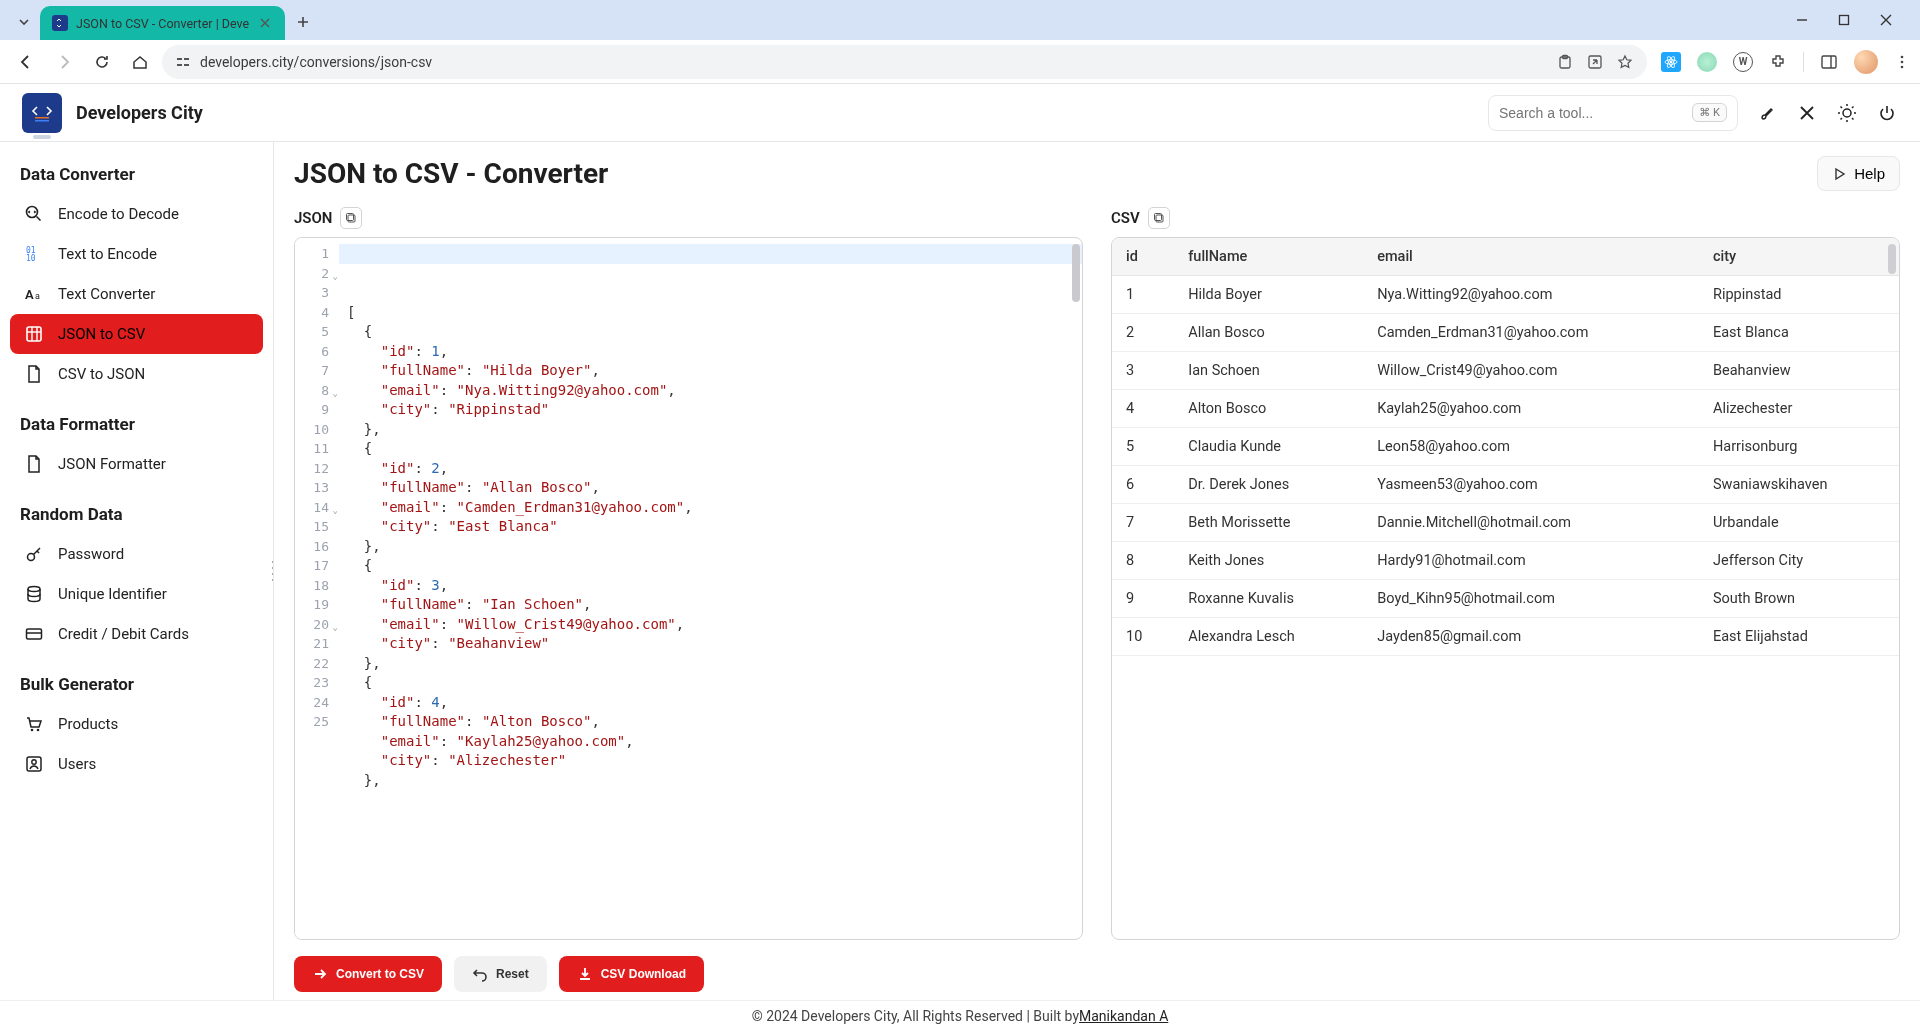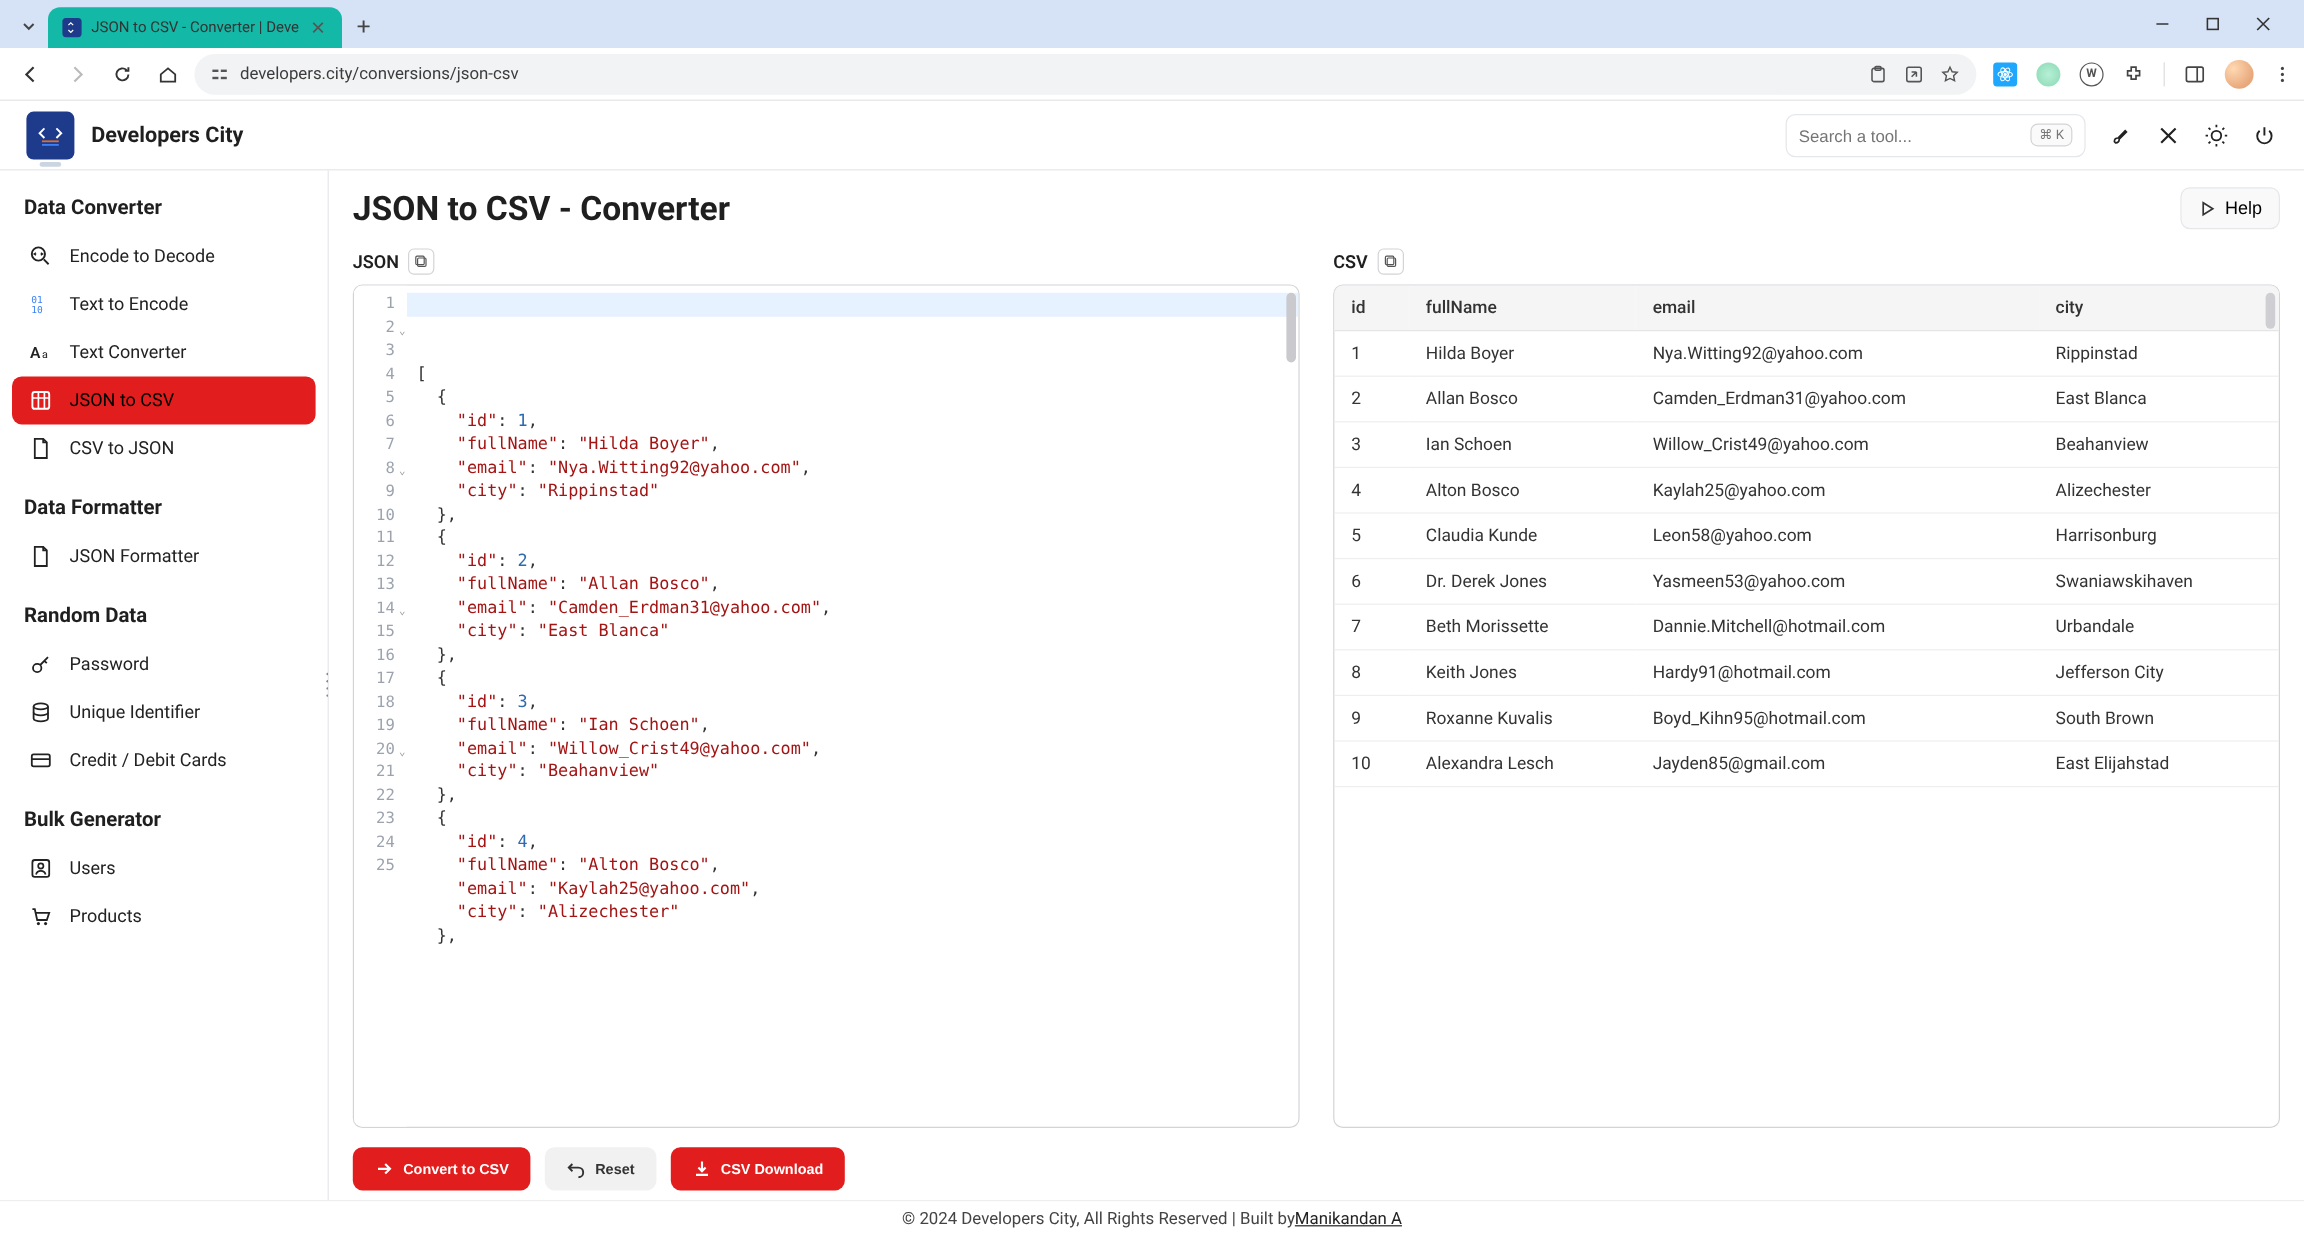--- a/index.html
+++ b/index.html
@@ -341,36 +341,36 @@
             <line x1="2.5" y1="9" x2="17.5" y2="9" stroke="currentColor" stroke-width="1.5"></line>
           </svg>
         </span>
         <span>Credit / Debit Cards</span>
       </div>
       <div class="side-gap"></div>
       <div class="side-section">Bulk Generator</div>
       <div class="side-item">
         <span style="color: rgb(34, 34, 34);">
           <svg width="20" height="20" viewBox="0 0 20 20">
+            <path d="M3 4h2l2 9h8l2-6H6" stroke="currentColor" stroke-width="1.5" fill="none"></path>
+            <circle cx="8" cy="16" r="1.3" fill="currentColor"></circle>
+            <circle cx="14" cy="16" r="1.3" fill="currentColor"></circle>
+          </svg>
+        </span>
+        <span>Products</span>
+      </div>
+      <div class="side-item">
+        <span style="color: rgb(34, 34, 34);">
+          <svg width="20" height="20" viewBox="0 0 20 20">
             <rect x="3" y="3" width="14" height="14" rx="2" stroke="currentColor" stroke-width="1.5" fill="none"></rect>
             <circle cx="10" cy="8" r="2.2" stroke="currentColor" stroke-width="1.4" fill="none"></circle>
             <path d="M6 15c.6-2 2-3 4-3s3.4 1 4 3" stroke="currentColor" stroke-width="1.4" fill="none"></path>
           </svg>
         </span>
         <span>Users</span>
-      </div>
-      <div class="side-item">
-        <span style="color: rgb(34, 34, 34);">
-          <svg width="20" height="20" viewBox="0 0 20 20">
-            <path d="M3 4h2l2 9h8l2-6H6" stroke="currentColor" stroke-width="1.5" fill="none"></path>
-            <circle cx="8" cy="16" r="1.3" fill="currentColor"></circle>
-            <circle cx="14" cy="16" r="1.3" fill="currentColor"></circle>
-          </svg>
-        </span>
-        <span>Products</span>
       </div>
       <div class="side-gap"></div>
     </aside>
 
   <main class="main">
     <div class="page-head">
       <h1 class="page-title">JSON to CSV - Converter</h1>
       <button class="help-btn">
         <svg width="14" height="14" viewBox="0 0 14 14">
             <path d="M4 2l8 5-8 5z" stroke="#333" stroke-width="1.4" fill="none"></path>

